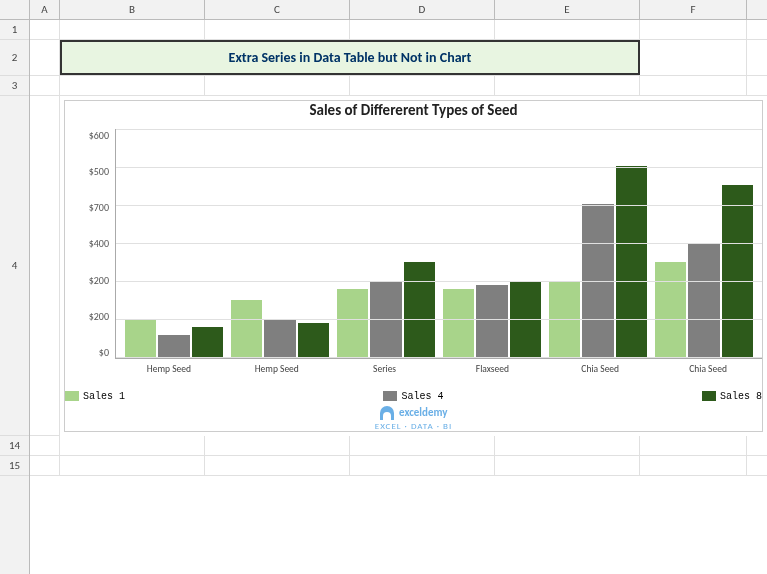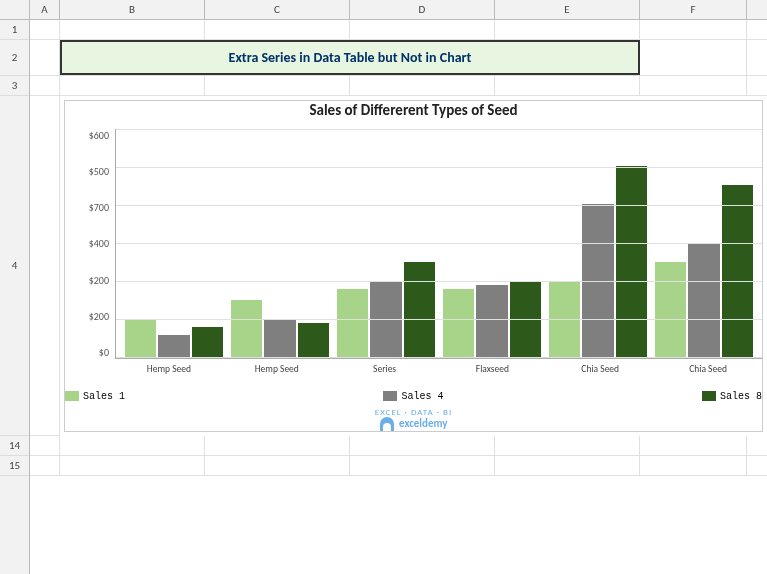--- a/index.html
+++ b/index.html
@@ -363,27 +363,27 @@
               <div class="legend-swatch bar-s2"></div>
               <span>Sales 4</span>
             </div>
             <div class="legend-item">
               <div class="legend-swatch bar-s3"></div>
               <span>Sales 8</span>
             </div>
           </div>
 
           <div class="watermark">
-            <div style="color:#6aafe6; font-size:9px; letter-spacing:1px;">EXCEL · DATA · BI</div>
             <div style="color:#6aafe6; font-size:11px; font-weight:bold;">
               <span style="display:inline-block; width:14px; height:14px; background:#6aafe6; border-radius:50% 50% 0 0; margin-right:3px; vertical-align:middle; position:relative;">
                 <span style="position:absolute; bottom:0; left:3px; width:8px; height:8px; background:#fff; border-radius:50% 50% 0 0;"></span>
               </span>
               exceldemy
             </div>
+            <div style="color:#6aafe6; font-size:9px; letter-spacing:1px;">EXCEL · DATA · BI</div>
           </div>
         </div>
       </div>
 
       <div class="cell-row row-std">
         <div class="cell col-a"></div>
         <div class="cell col-b"></div>
         <div class="cell col-c"></div>
         <div class="cell col-d"></div>
         <div class="cell col-e"></div>

